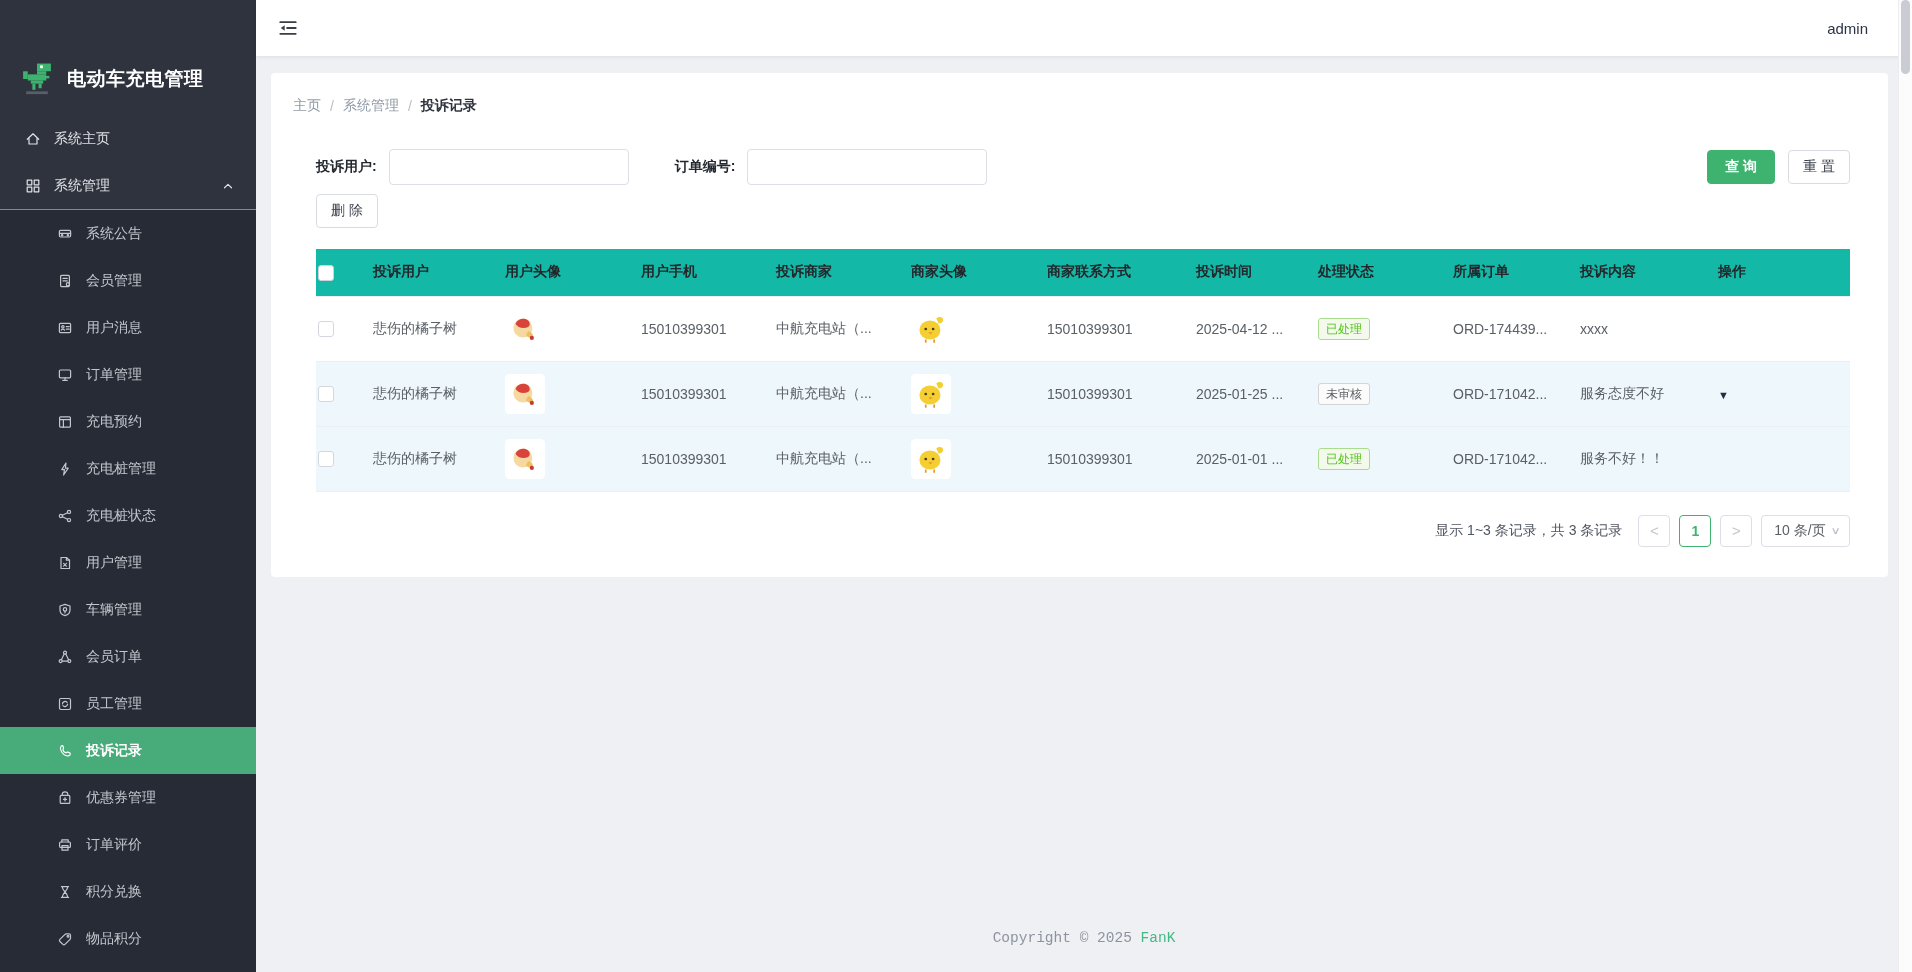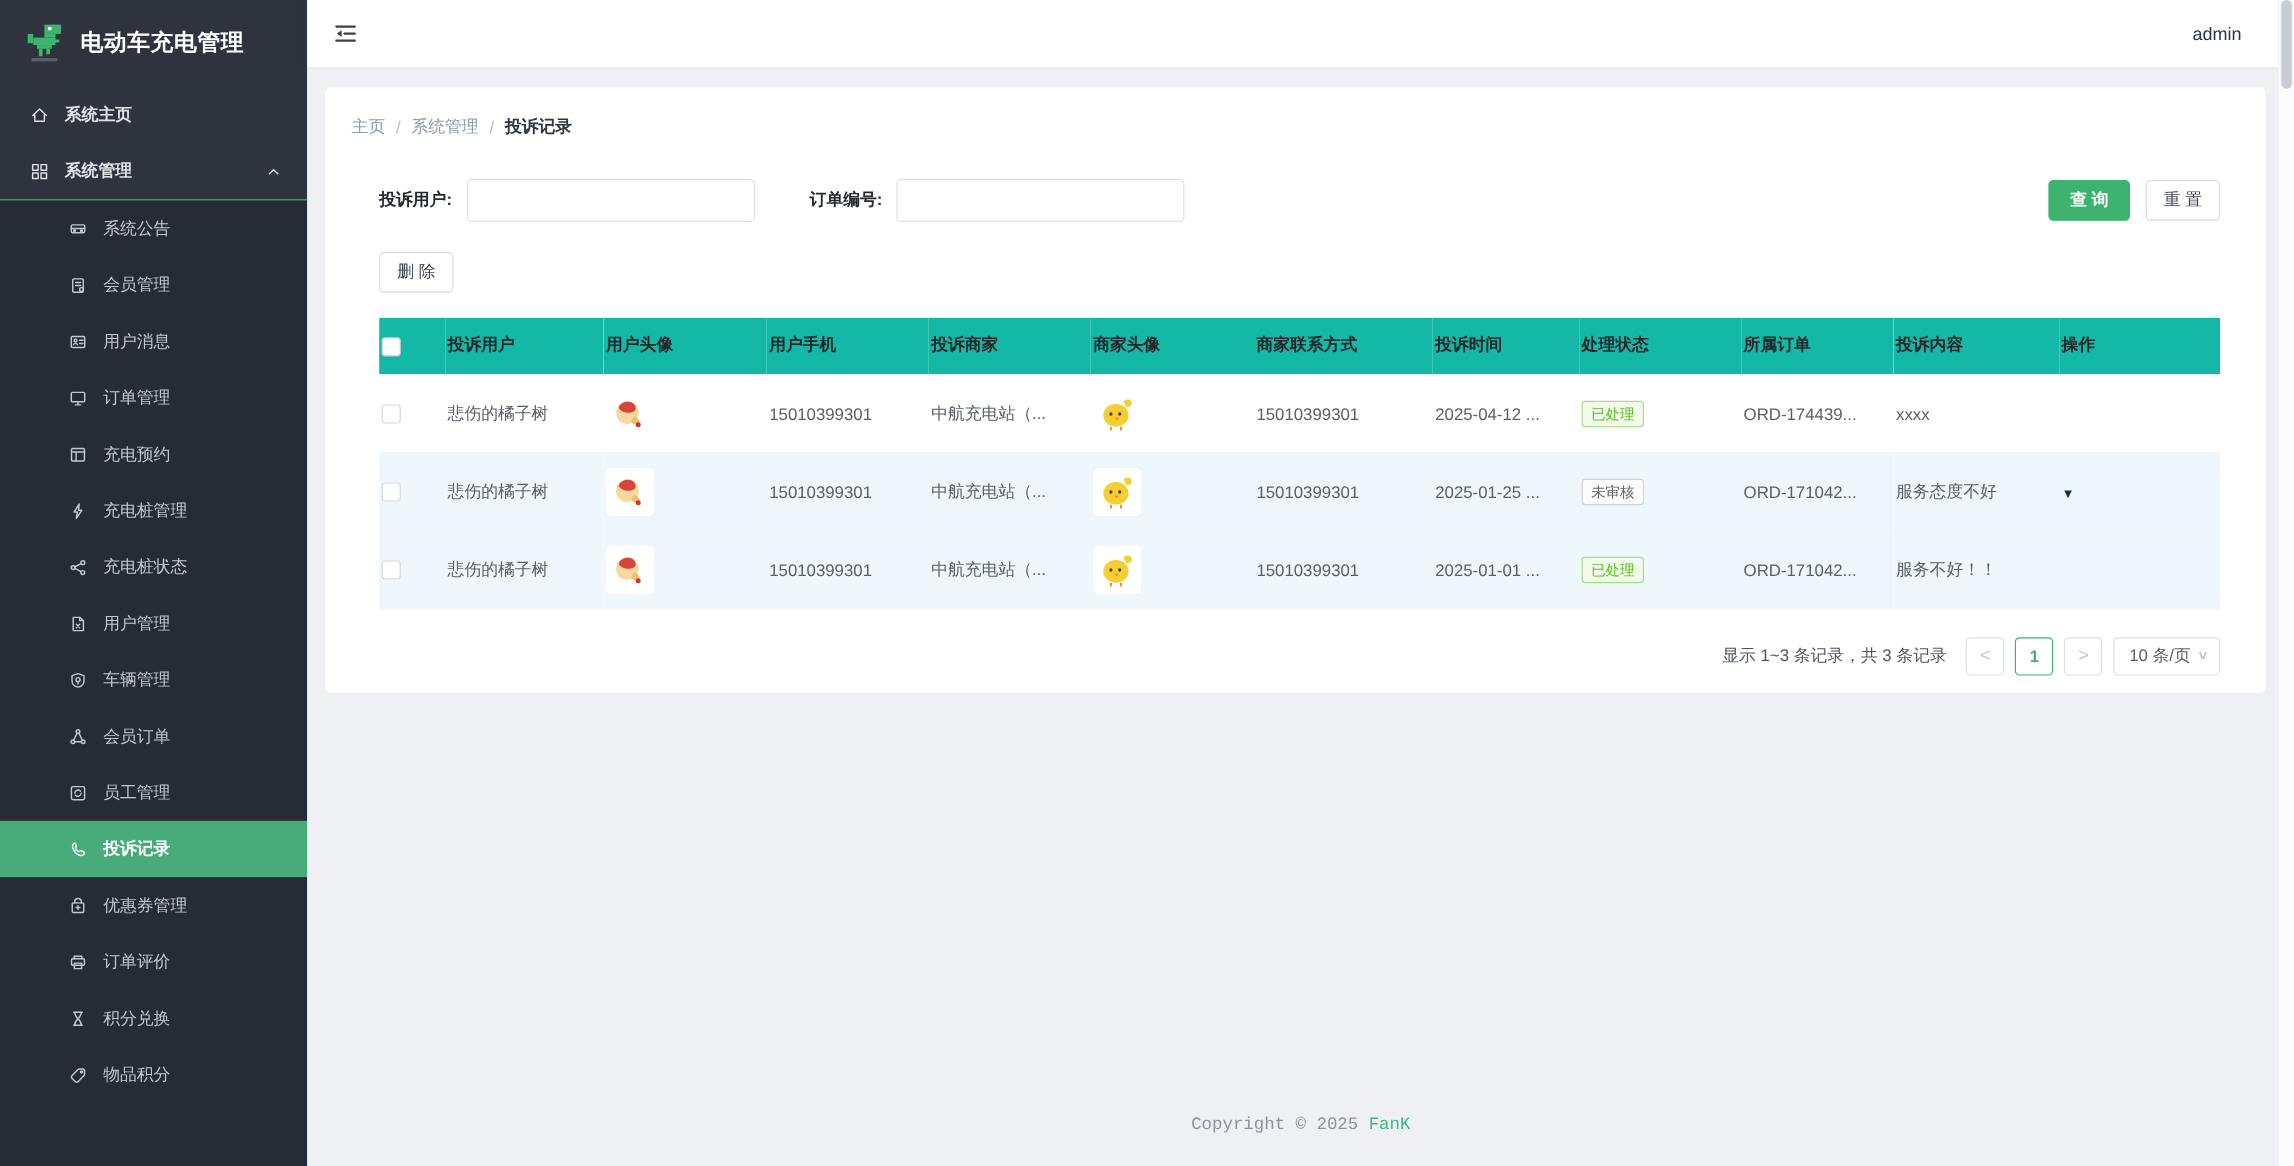--- a/index.html
+++ b/index.html
@@ -1,23 +1,23 @@
 <!DOCTYPE html>
 <html><head>
 <meta charset="utf-8">
 <style>
   * { margin:0; padding:0; box-sizing:border-box; }
   html,body { width:1912px; height:972px; overflow:hidden; }
   body { font-family:"Liberation Sans","DejaVu Sans",sans-serif; background:#eef0f4; display:flex; font-size:14px; color:#303133; }
 
   
   .sidebar { width:256px; flex-shrink:0; background:#2e333e; display:flex; flex-direction:column; height:972px; }
-  .logo { height:72px; display:flex; align-items:center; gap:13px; padding-left:20px; flex-shrink:0; }
+  .logo { height:72px; display:flex; align-items:center; gap:13px; padding-left:20px; flex-shrink:0;margin-top:43px; }
   .logo-title { color:#fff; font-size:19px; font-weight:700; letter-spacing:.5px; white-space:nowrap; }
-  .nav-item { height:47px; display:flex; align-items:center; gap:13px; padding-left:25px; color:#dfe1e5; cursor:pointer; flex-shrink:0;font-weight:bold; }
+  .nav-item { height:47px; display:flex; align-items:center; gap:13px; padding-left:25px; color:#dfe1e5; cursor:pointer; flex-shrink:0; }
   .nav-item svg, .sub-item svg { flex-shrink:0; }
   .nav-caret { margin-left:auto; margin-right:20px; }
   .submenu { background:#272b35; border-top:1px solid #22c55e; flex:1; }
   .sub-item { height:47px; display:flex; align-items:center; gap:13px; padding-left:57px; color:#c3c7cd; cursor:pointer; }
   .sub-item.active { background:#48ab7a; color:#fff; font-weight:700; }
   .icon16 { width:16px; height:16px; stroke:currentColor; fill:none; stroke-width:1.2; stroke-linecap:round; stroke-linejoin:round; }
 
   
   .rightcol { flex:1; display:flex; flex-direction:column; height:972px; min-width:0; }
   .topbar { height:56px; background:#fff; display:flex; align-items:center; padding:0 44px 0 21px; box-shadow:0 1px 4px rgba(0,21,41,.08); position:relative; z-index:2; flex-shrink:0; }
@@ -34,21 +34,21 @@
   
   .filter-row { display:flex; align-items:center; margin:34px 38px 0 45px; }
   .f-label { font-weight:700; color:#24292f; }
   .f-input { width:240px; height:36px; border:1px solid #dcdfe6; border-radius:4px; margin-left:12px; padding:0 10px; font-size:14px; color:#303133; outline:none; background:#fff; }
   .f-label + .f-input + .f-label { margin-left:46px; }
   .filter-actions { margin-left:auto; display:flex; gap:13px; }
   .btn { height:34px; border-radius:4px; font-size:14px; display:inline-flex; align-items:center; justify-content:center; cursor:pointer; white-space:nowrap; }
   .btn-primary { background:#3eb370; color:#fff; border:1px solid #3eb370; padding:0 17px; font-weight:600; }
   .btn-plain { background:#fff; color:#3a3f4a; border:1px solid #d8dce2; padding:0 14px; }
 
-  .delete-row { margin:25px 38px 0 45px; }
+  .delete-row { margin:9px 38px 0 45px; }
 
   
   .table-wrap { margin:21px 38px 0 45px; }
   table { width:100%; border-collapse:collapse; table-layout:fixed; font-size:14px; }
   thead th { background:#14b8a6; height:47px; text-align:left; font-weight:700; color:#23262b; border-bottom:1px solid #ebeef5; padding:0 6px 0 2px; white-space:nowrap; overflow:hidden; }
   tbody td { height:65px; border-bottom:1px solid #ebeef5; color:#5a6066; padding:0 6px 0 2px; white-space:nowrap; overflow:hidden; vertical-align:middle; }
   tr.row-alt { background:#eef7fc; }
   .cb { width:16px; height:16px; border:1px solid #d4d8de; border-radius:3px; background:#fff; display:inline-block; cursor:pointer; vertical-align:middle; }
   th .cb { border-color:#cfd3da; }
   .avatar-box { width:40px; height:40px; display:inline-block; vertical-align:middle; }

